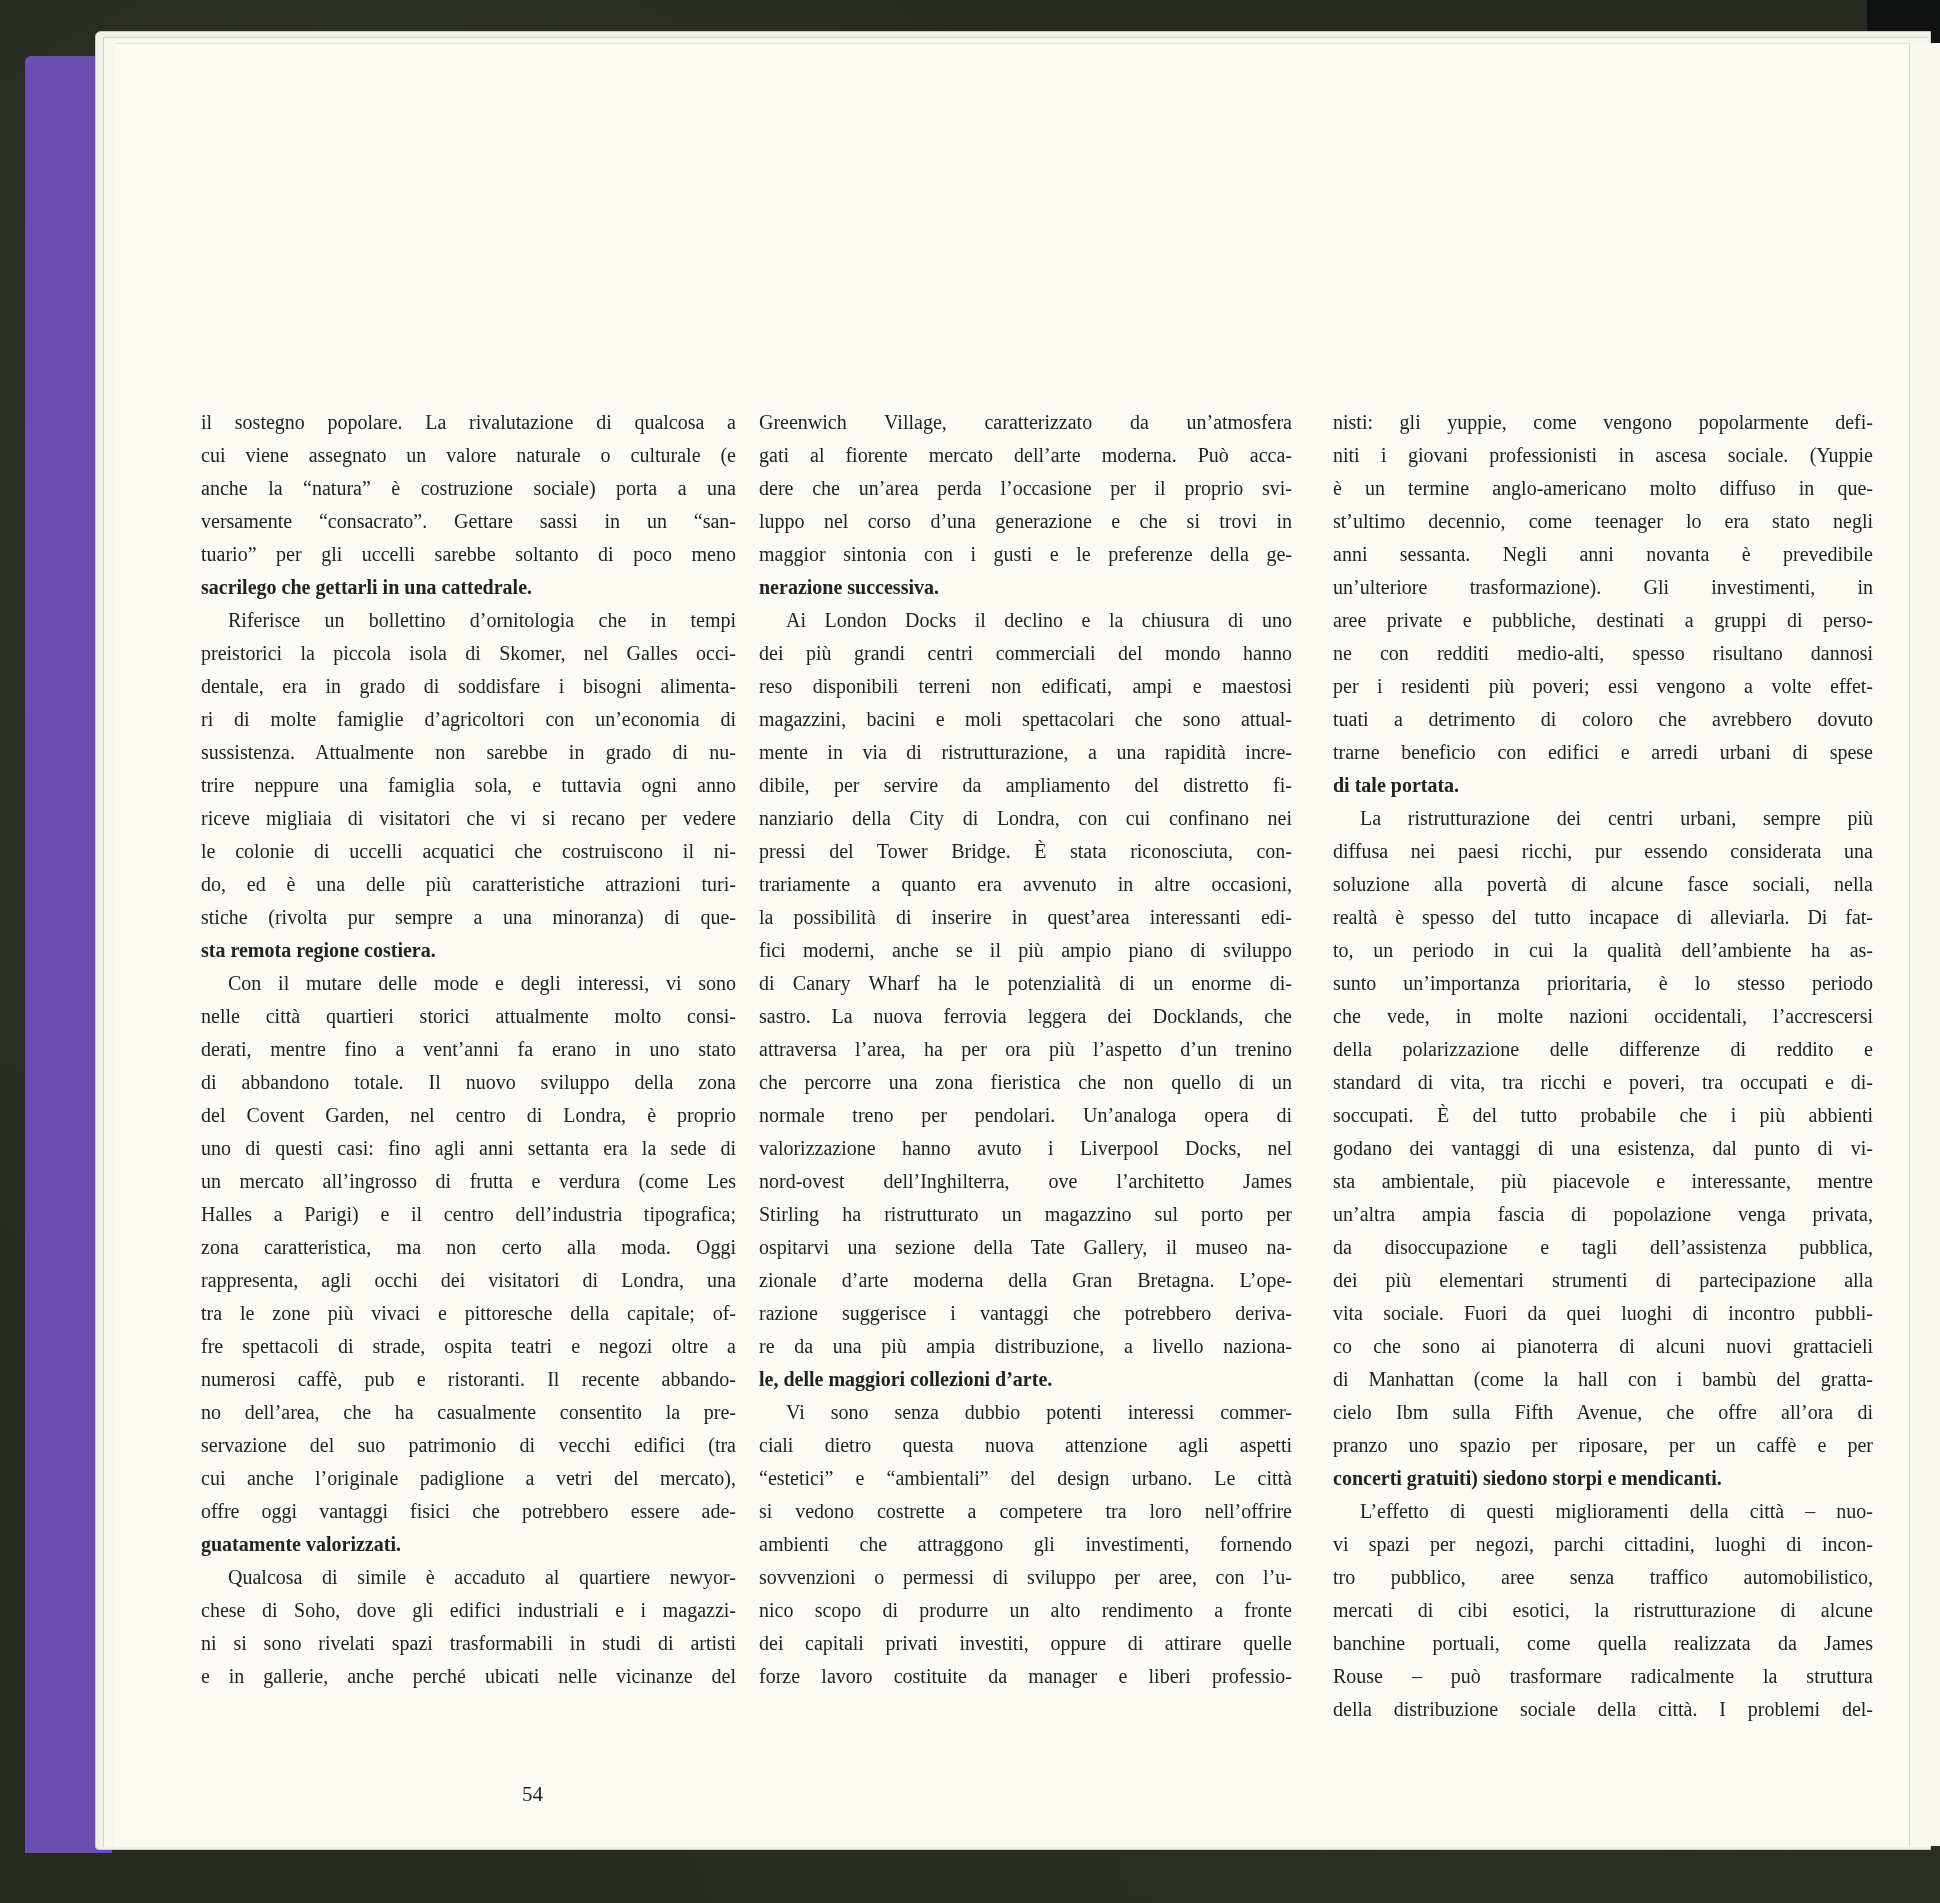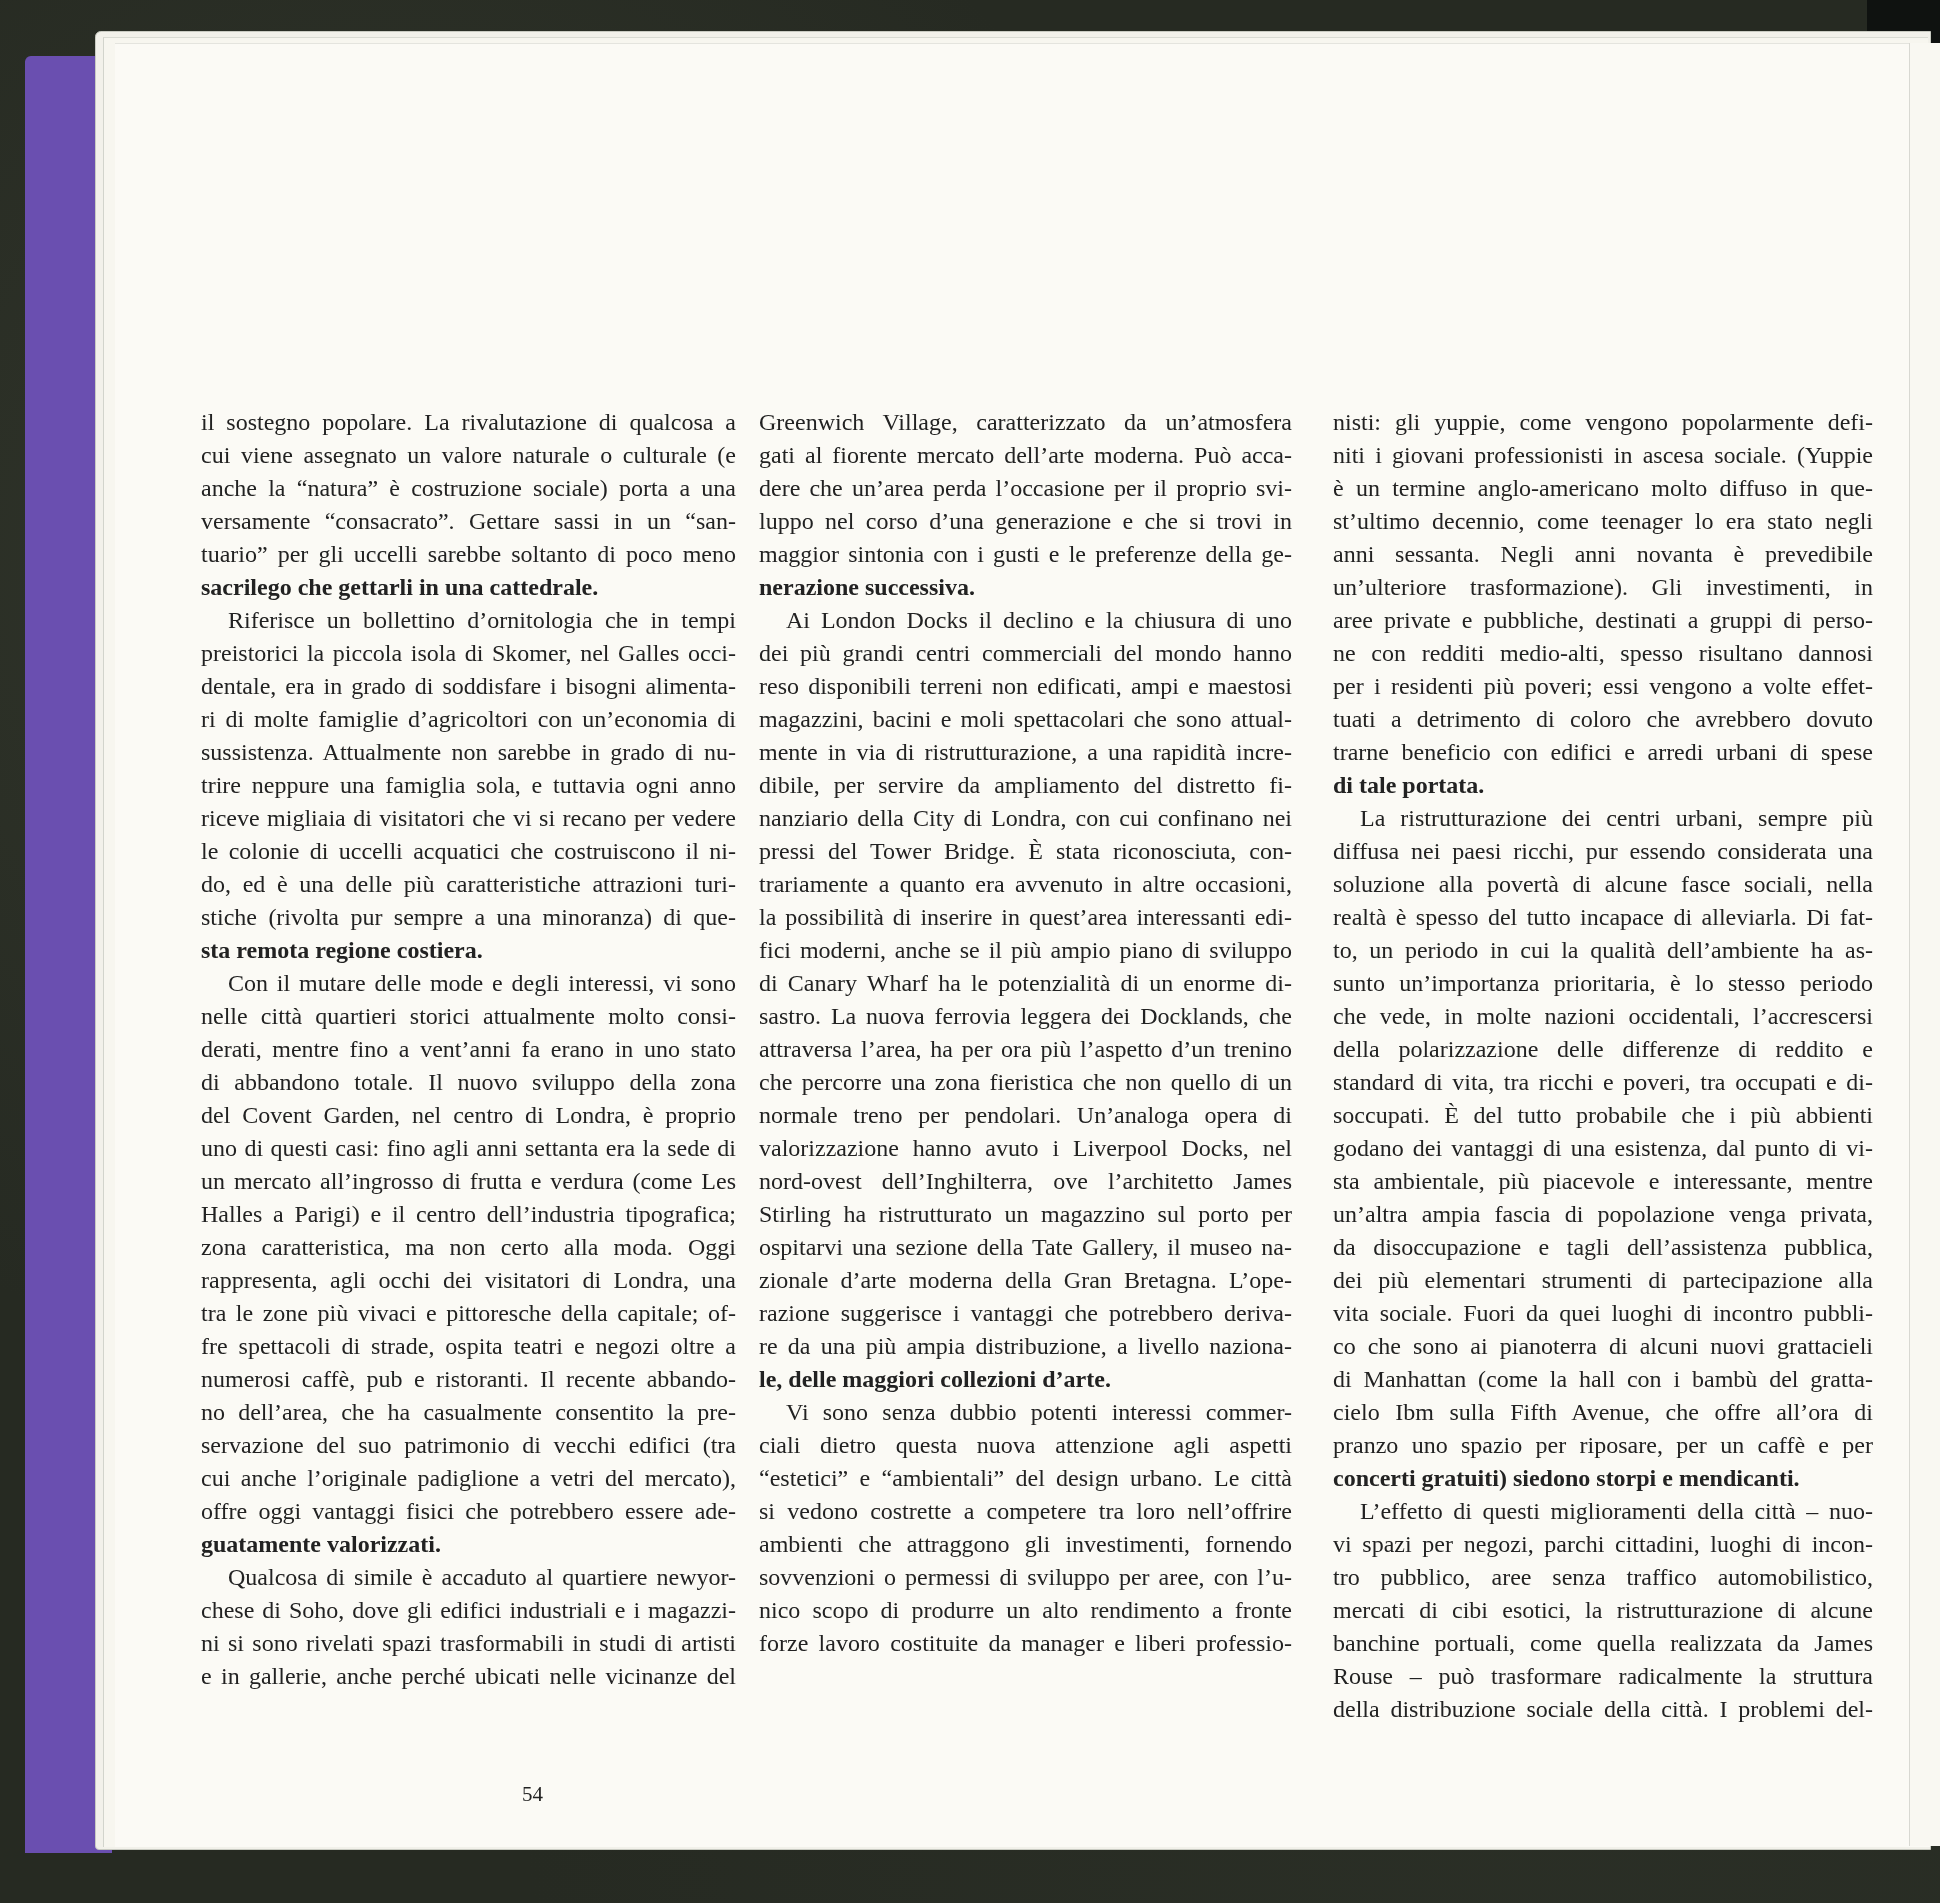--- a/index.html
+++ b/index.html
@@ -42,21 +42,21 @@
     background: #f9f8f2;
     border-left: 1px solid #d8d8d2;
   }
   .dark-right {
     position: absolute; left: 1867px; top: 0; width: 74px; height: 43px;
     background: #0f1210;
   }
   .col {
     position: absolute; top: 406px;
     color: #222;
-    font-size: 24px;
+    font-size: 20px;
     line-height: 33px;
   }
   .col1 { left: 201px; width: 535px; }
   .col2 { left: 759px; width: 533px; }
   .col3 { left: 1333px; width: 540px; }
   .line {
     display: block;
     height: 33px;
     white-space: nowrap;
     text-align: justify;
@@ -152,20 +152,21 @@
     <span class="line">razione suggerisce i vantaggi che potrebbero deriva-</span>
     <span class="line">re da una più ampia distribuzione, a livello naziona-</span>
     <span class="line last">le, delle maggiori collezioni d’arte.</span>
     <span class="line indent">Vi sono senza dubbio potenti interessi commer-</span>
     <span class="line">ciali dietro questa nuova attenzione agli aspetti</span>
     <span class="line">“estetici” e “ambientali” del design urbano. Le città</span>
     <span class="line">si vedono costrette a competere tra loro nell’offrire</span>
     <span class="line">ambienti che attraggono gli investimenti, fornendo</span>
     <span class="line">sovvenzioni o permessi di sviluppo per aree, con l’u-</span>
     <span class="line">nico scopo di produrre un alto rendimento a fronte</span>
+    <span class="line">dei capitali privati investiti, oppure di attirare quelle</span>
     <span class="line">forze lavoro costituite da manager e liberi professio-</span>
   </div>
 <div class="col col3">
     <span class="line">nisti: gli yuppie, come vengono popolarmente defi-</span>
     <span class="line">niti i giovani professionisti in ascesa sociale. (Yuppie</span>
     <span class="line">è un termine anglo-americano molto diffuso in que-</span>
     <span class="line">st’ultimo decennio, come teenager lo era stato negli</span>
     <span class="line">anni sessanta. Negli anni novanta è prevedibile</span>
     <span class="line">un’ulteriore trasformazione). Gli investimenti, in</span>
     <span class="line">aree private e pubbliche, destinati a gruppi di perso-</span>

